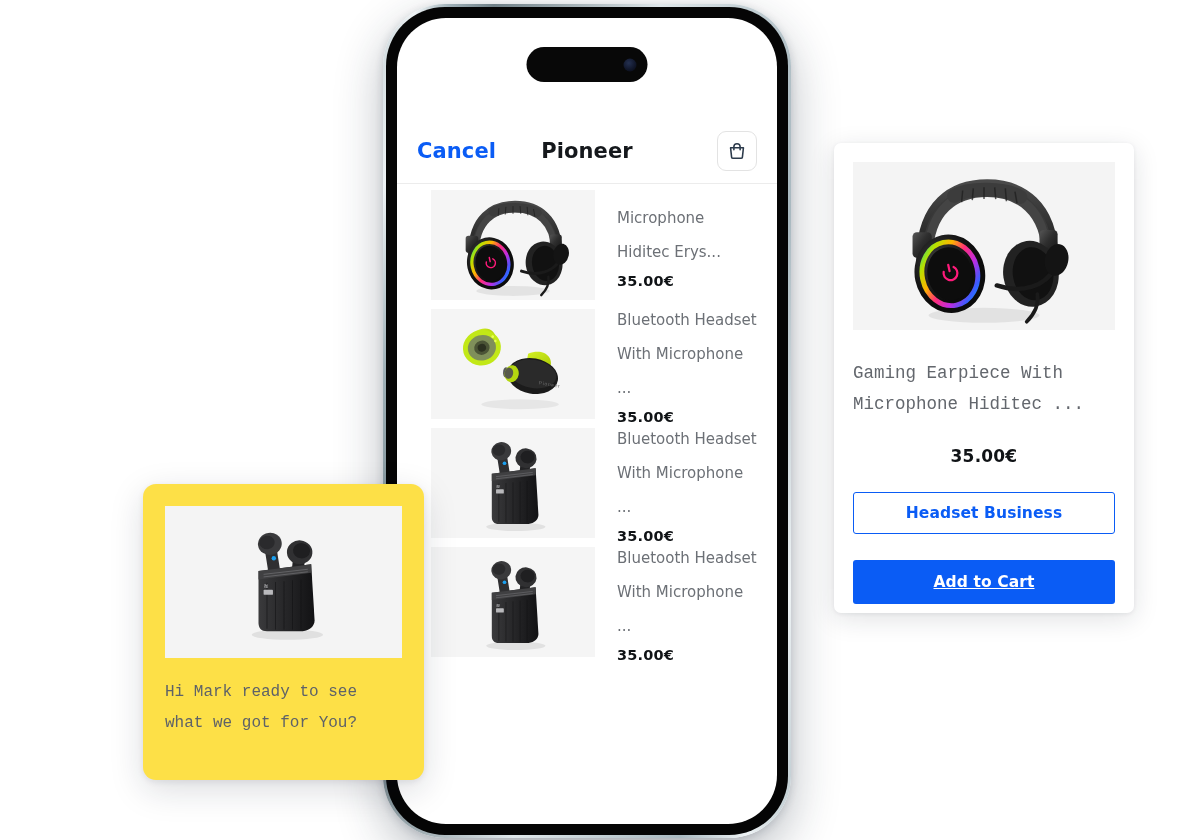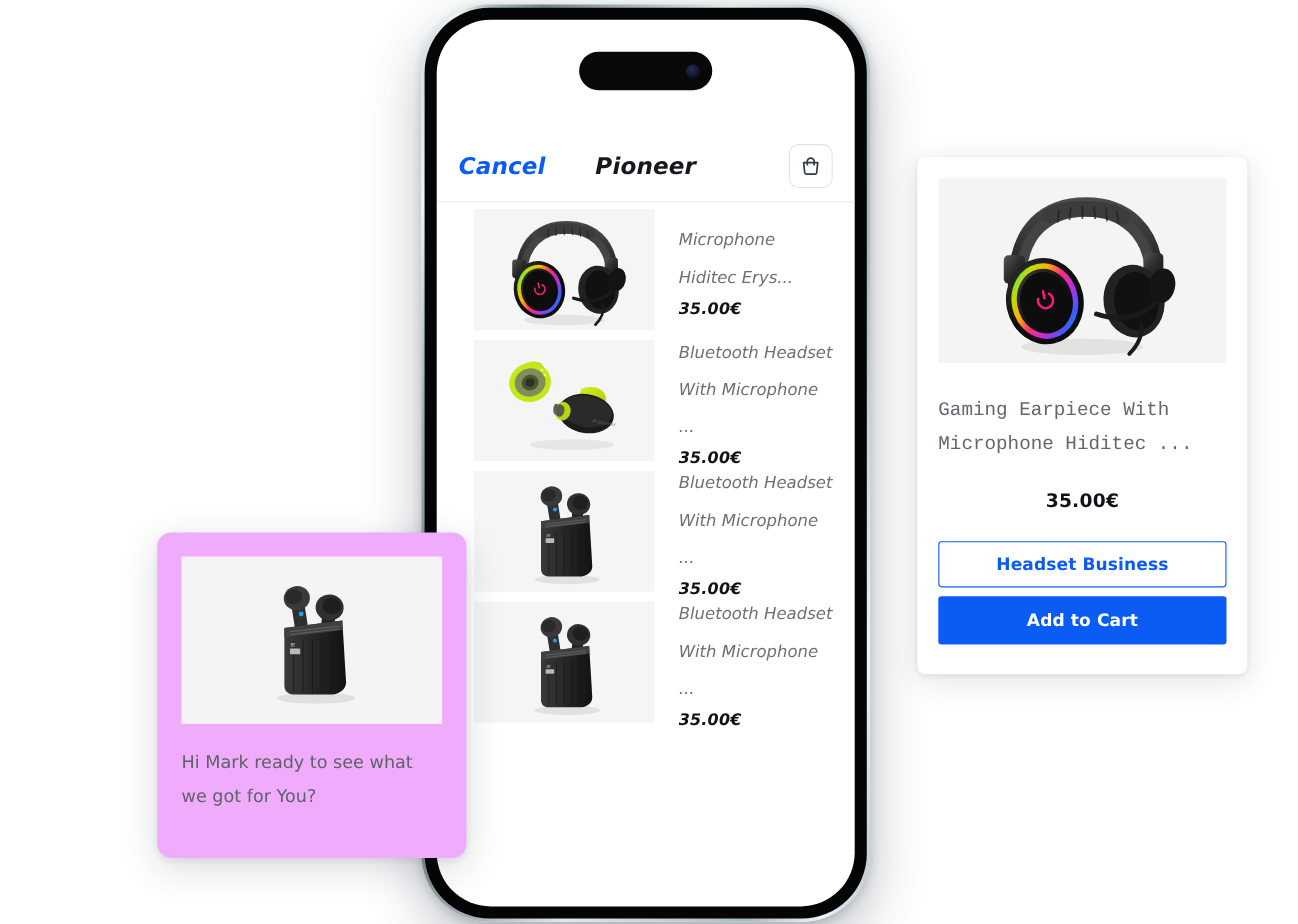--- a/index.html
+++ b/index.html
@@ -18,21 +18,20 @@
     border-radius: 62px;
     background: linear-gradient(100deg,#c9d4d8 0%,#eef3f5 6%,#9fb0b7 12%,#6f8087 20%,#dfe7ea 50%,#a9b9c0 80%,#eef3f5 92%,#b8c6cc 100%);
     padding: 3px;
     box-shadow: 0 18px 48px rgba(25,40,55,.30), 0 2px 8px rgba(25,40,55,.16);
   }
   .phone-black {
     width: 100%; height: 100%;
     border-radius: 59px;
     background: #050505;
     padding: 11px;
-    font-style: italic;
   }
   .screen {
     position: relative;
     width: 100%; height: 100%;
     border-radius: 49px;
     background: #ffffff;
     overflow: hidden;
   }
   .island {
     position: absolute; left: 50%; transform: translateX(-50%);
@@ -109,35 +108,36 @@
     font-size: 17px; font-weight: 700; color: #101316; letter-spacing: .2px;
   }
   .btn-outline {
     margin-top: 26px;
     width: 100%; height: 42px; border: 1.6px solid #0a5cf5; border-radius: 3px;
     background: #fff; color: #0a5cf5;
     font-size: 15.5px; font-weight: 700; cursor: pointer;
     font-family: inherit; letter-spacing: .1px;
   }
   .btn-solid {
-    margin-top: 8px;
+    margin-top: 26px;
     width: 100%; height: 44px; border: none; border-radius: 3px;
     background: #0a5cf5; color: #fff;
     font-size: 15.5px; font-weight: 700; cursor: pointer;
-    font-family: inherit; letter-spacing: .1px;
+    font-family: inherit; letter-spacing: .1px; text-decoration: underline;
   }
 
   
   .notif {
     position: absolute; left: 143px; top: 484px;
     width: 281px; height: 296px;
-    background: #f0abfc; border-radius: 13px;
+    background: #fde047; border-radius: 13px;
     box-shadow: 0 10px 34px rgba(20,30,45,.15), 0 2px 6px rgba(20,30,45,.08);
     padding: 22px;
     z-index: 5;
+    font-family: Liberation Mono, monospace;
   }
   .notif-img {
     width: 237px; height: 152px; background: #f4f4f4;
     display: flex; align-items: center; justify-content: center; overflow: hidden;
   }
   .notif-text {
     margin-top: 19px;
     font-size: 16px; line-height: 31px; color: #5e6268; font-weight: 400;
   }
   .notif-link {

